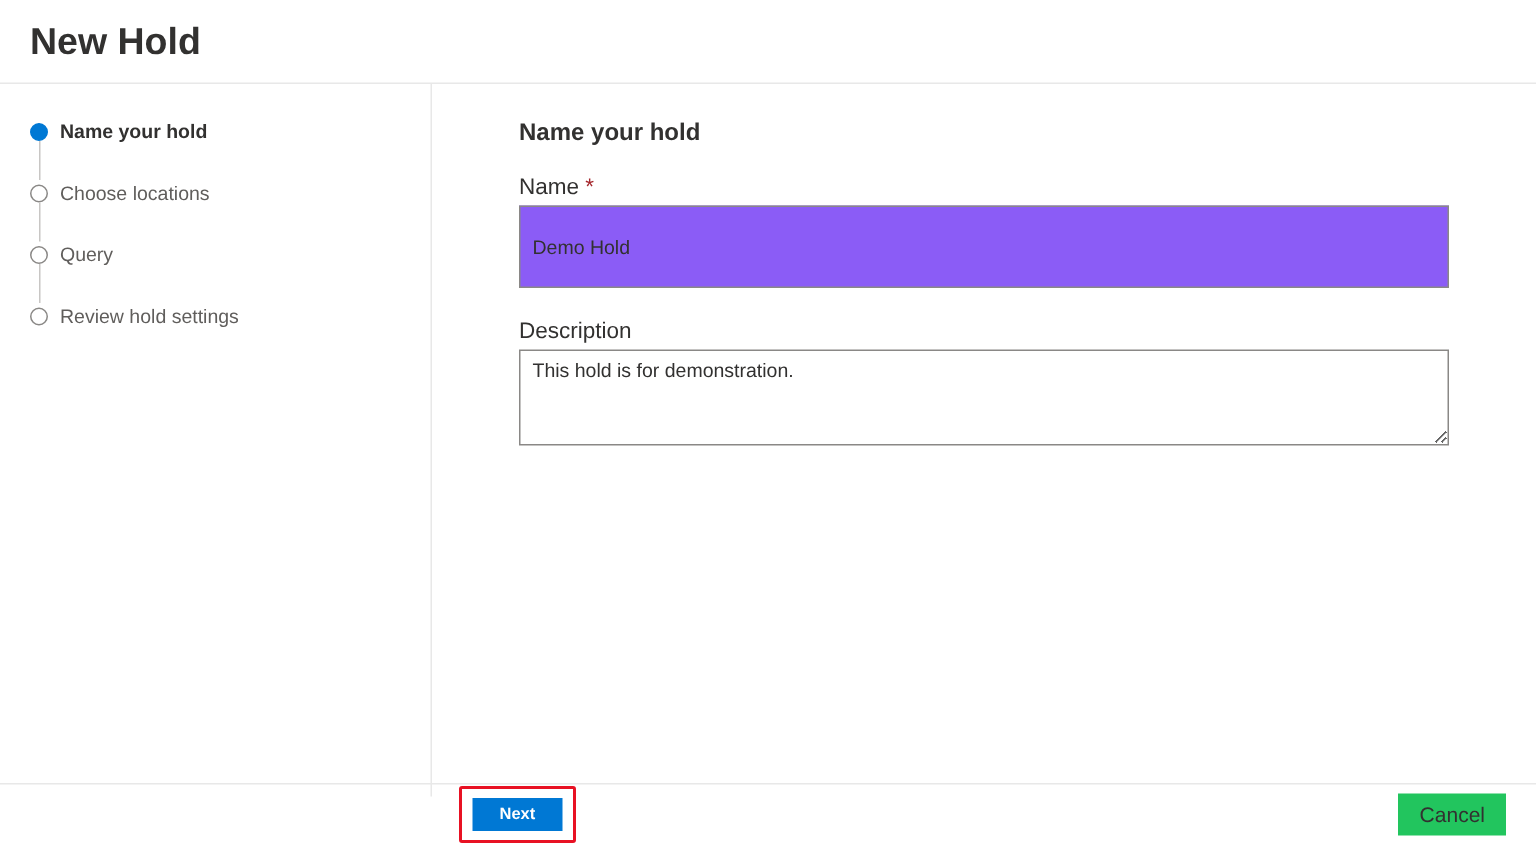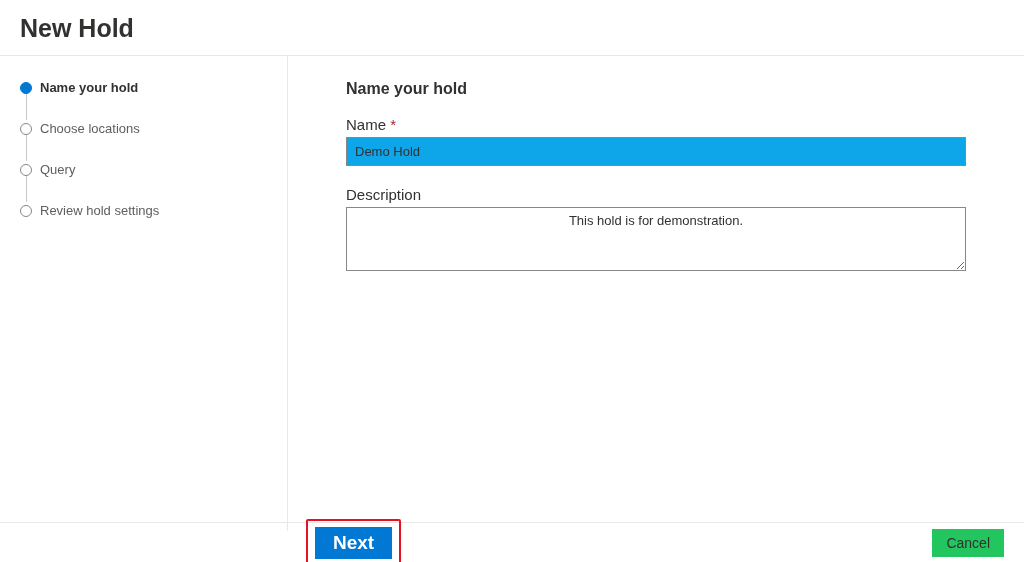--- a/index.html
+++ b/index.html
@@ -93,38 +93,37 @@
       display: block;
       font-size: 15px;
       color: #323130;
       margin-bottom: 4px;
     }
     .required-asterisk {
       color: #a4262c;
     }
     .form-input {
       width: 100%;
-      padding: 6px 8px;
+      padding: 19px 8px;
       font-size: 13px;
       border: 1px solid #8a8886;
-      background: #0ea5e9;
+      background: #8b5cf6;
       font-family: inherit;
       color: #323130;
     }
     .form-textarea {
       width: 100%;
       padding: 5px 8px;
       font-size: 13px;
       border: 1px solid #8a8886;
       background: #ffffff;
       font-family: inherit;
       color: #323130;
       height: 64px;
       resize: both;
-      text-align: center;
     }
     .footer {
       position: absolute;
       bottom: 0;
       left: 0;
       right: 0;
       height: 40px;
       border-top: 1px solid #e8e8e8;
       display: flex;
       align-items: center;
@@ -135,21 +134,21 @@
       border: 2px solid #e81123;
       padding: 6px 7px;
       border-radius: 2px;
       display: inline-block;
     }
     .next-button {
       background: #0078d4;
       color: #ffffff;
       border: none;
       padding: 5px 18px;
-      font-size: 19px;
+      font-size: 11px;
       font-weight: 600;
       cursor: pointer;
       font-family: inherit;
     }
     .cancel-button {
       background: #22c55e;
       color: #323130;
       border: none;
       padding: 6px 14px;
       font-size: 14px;

